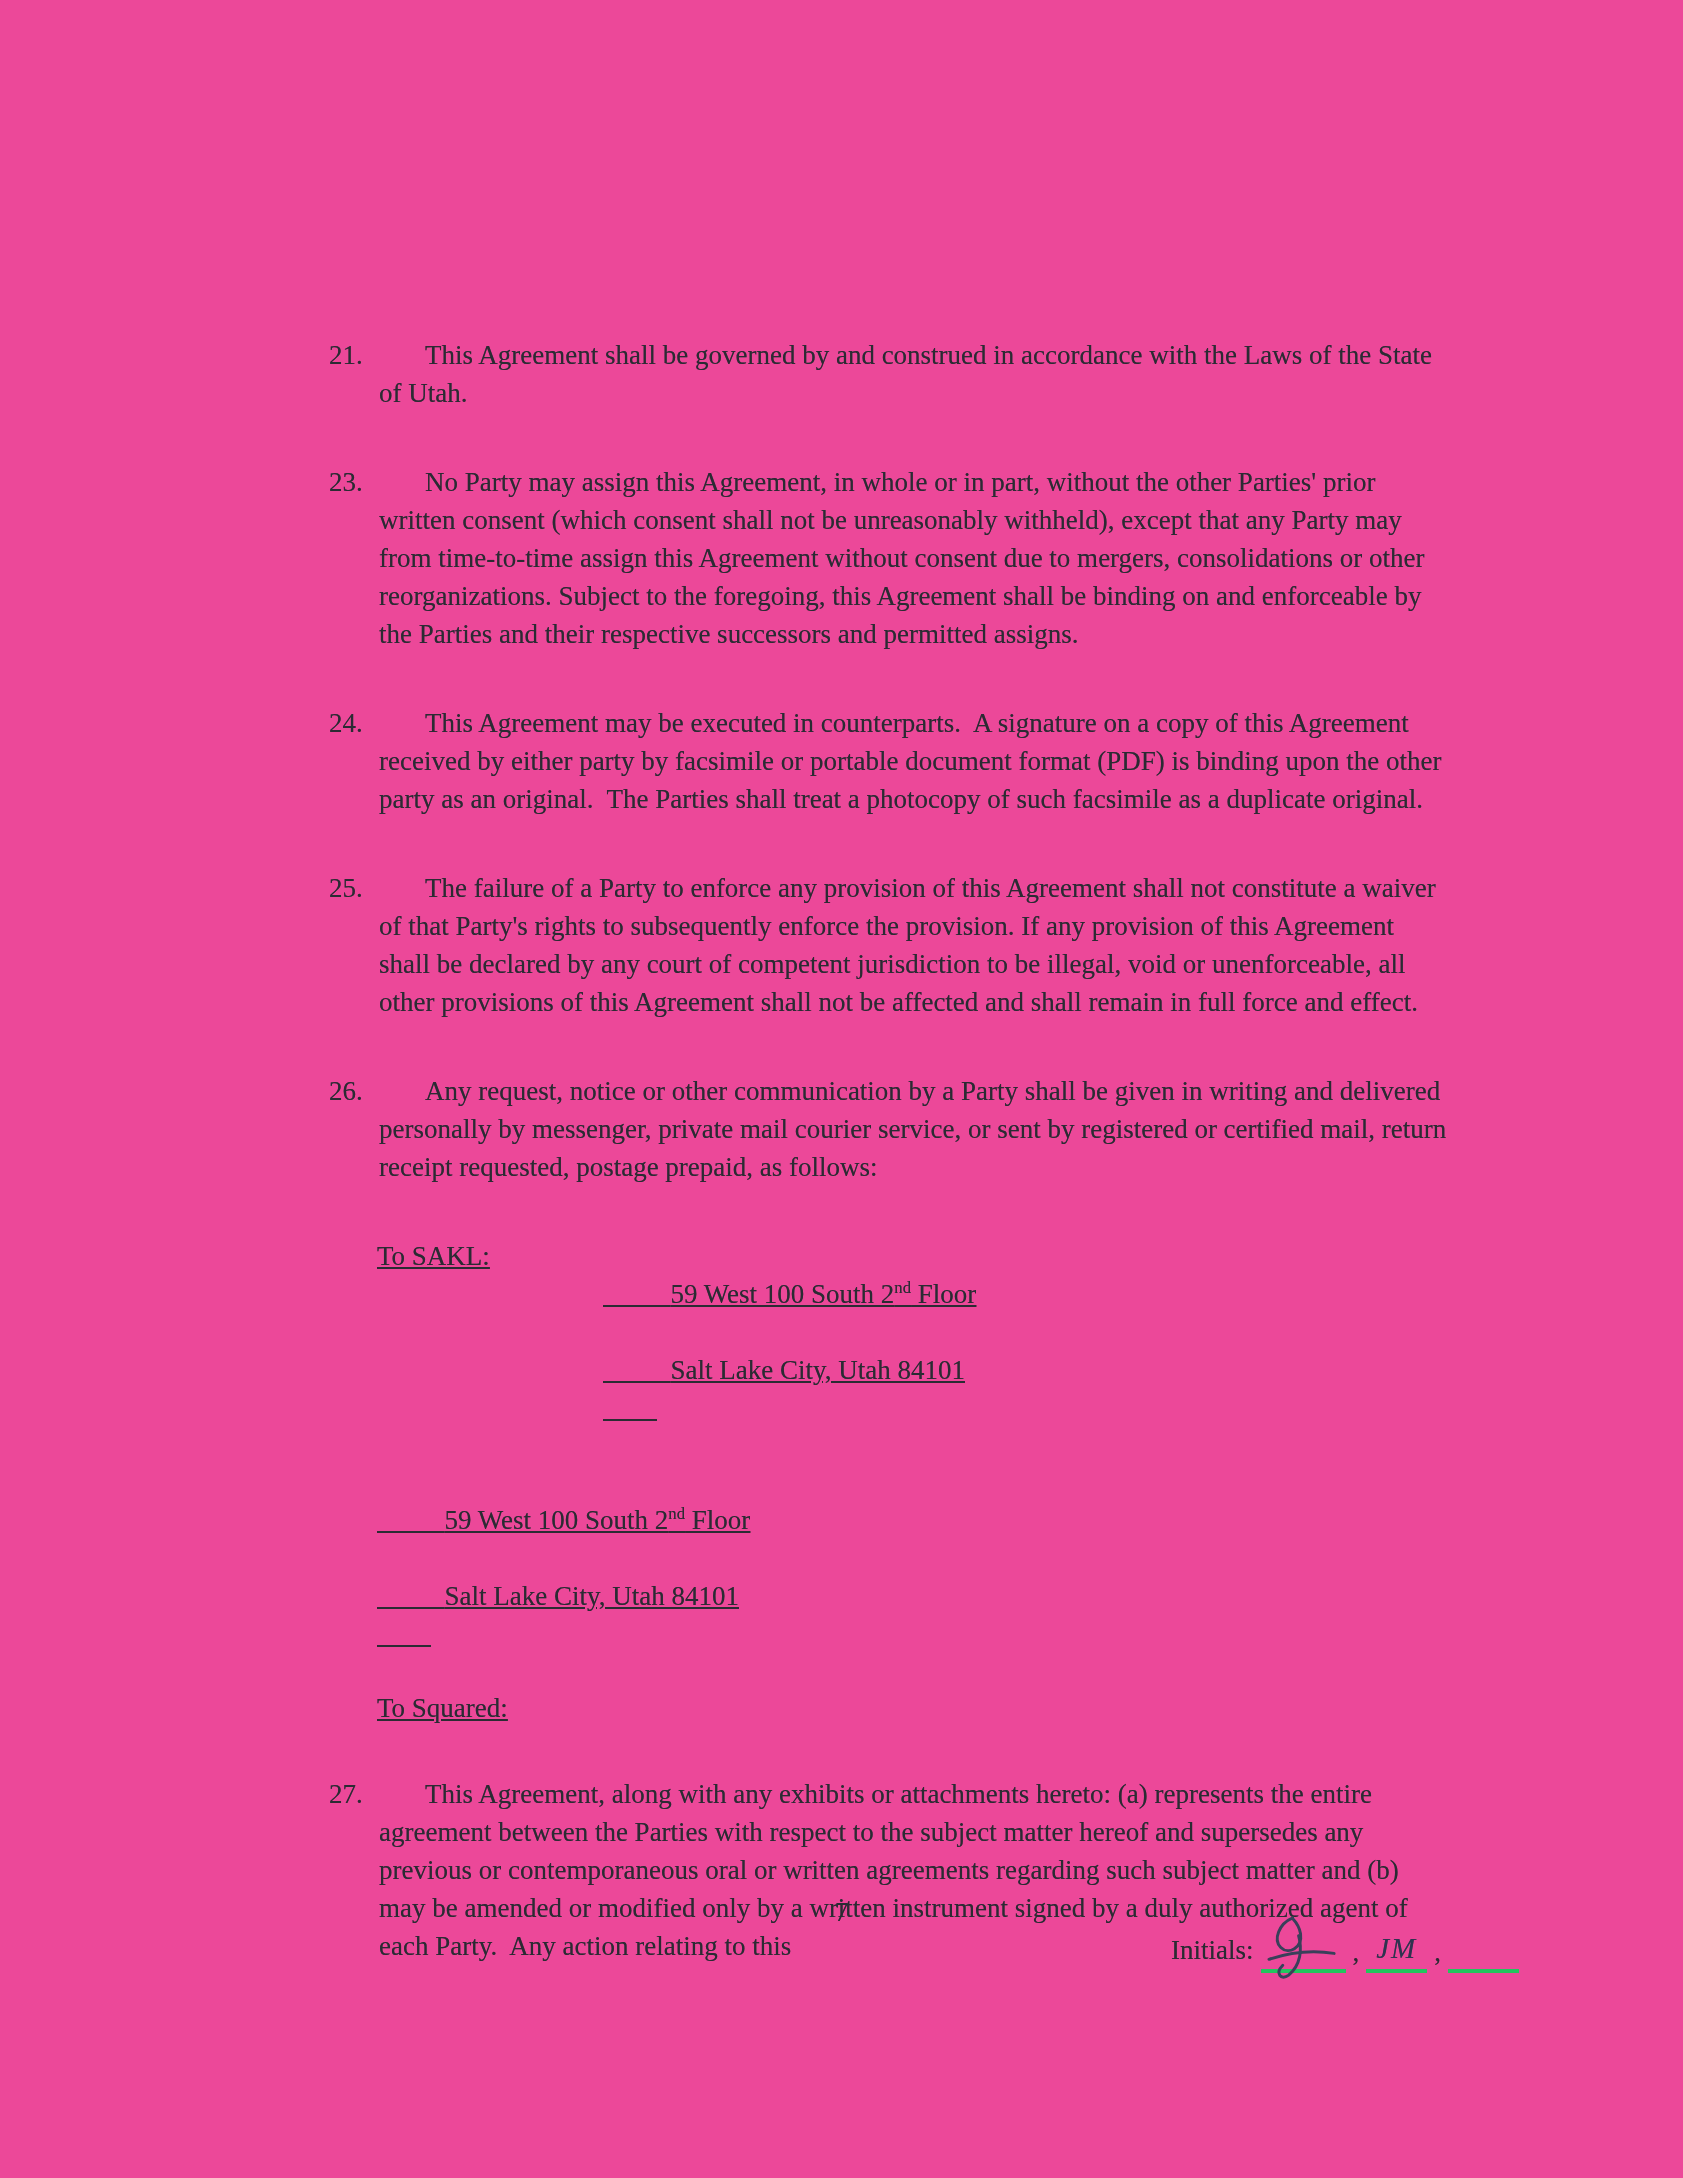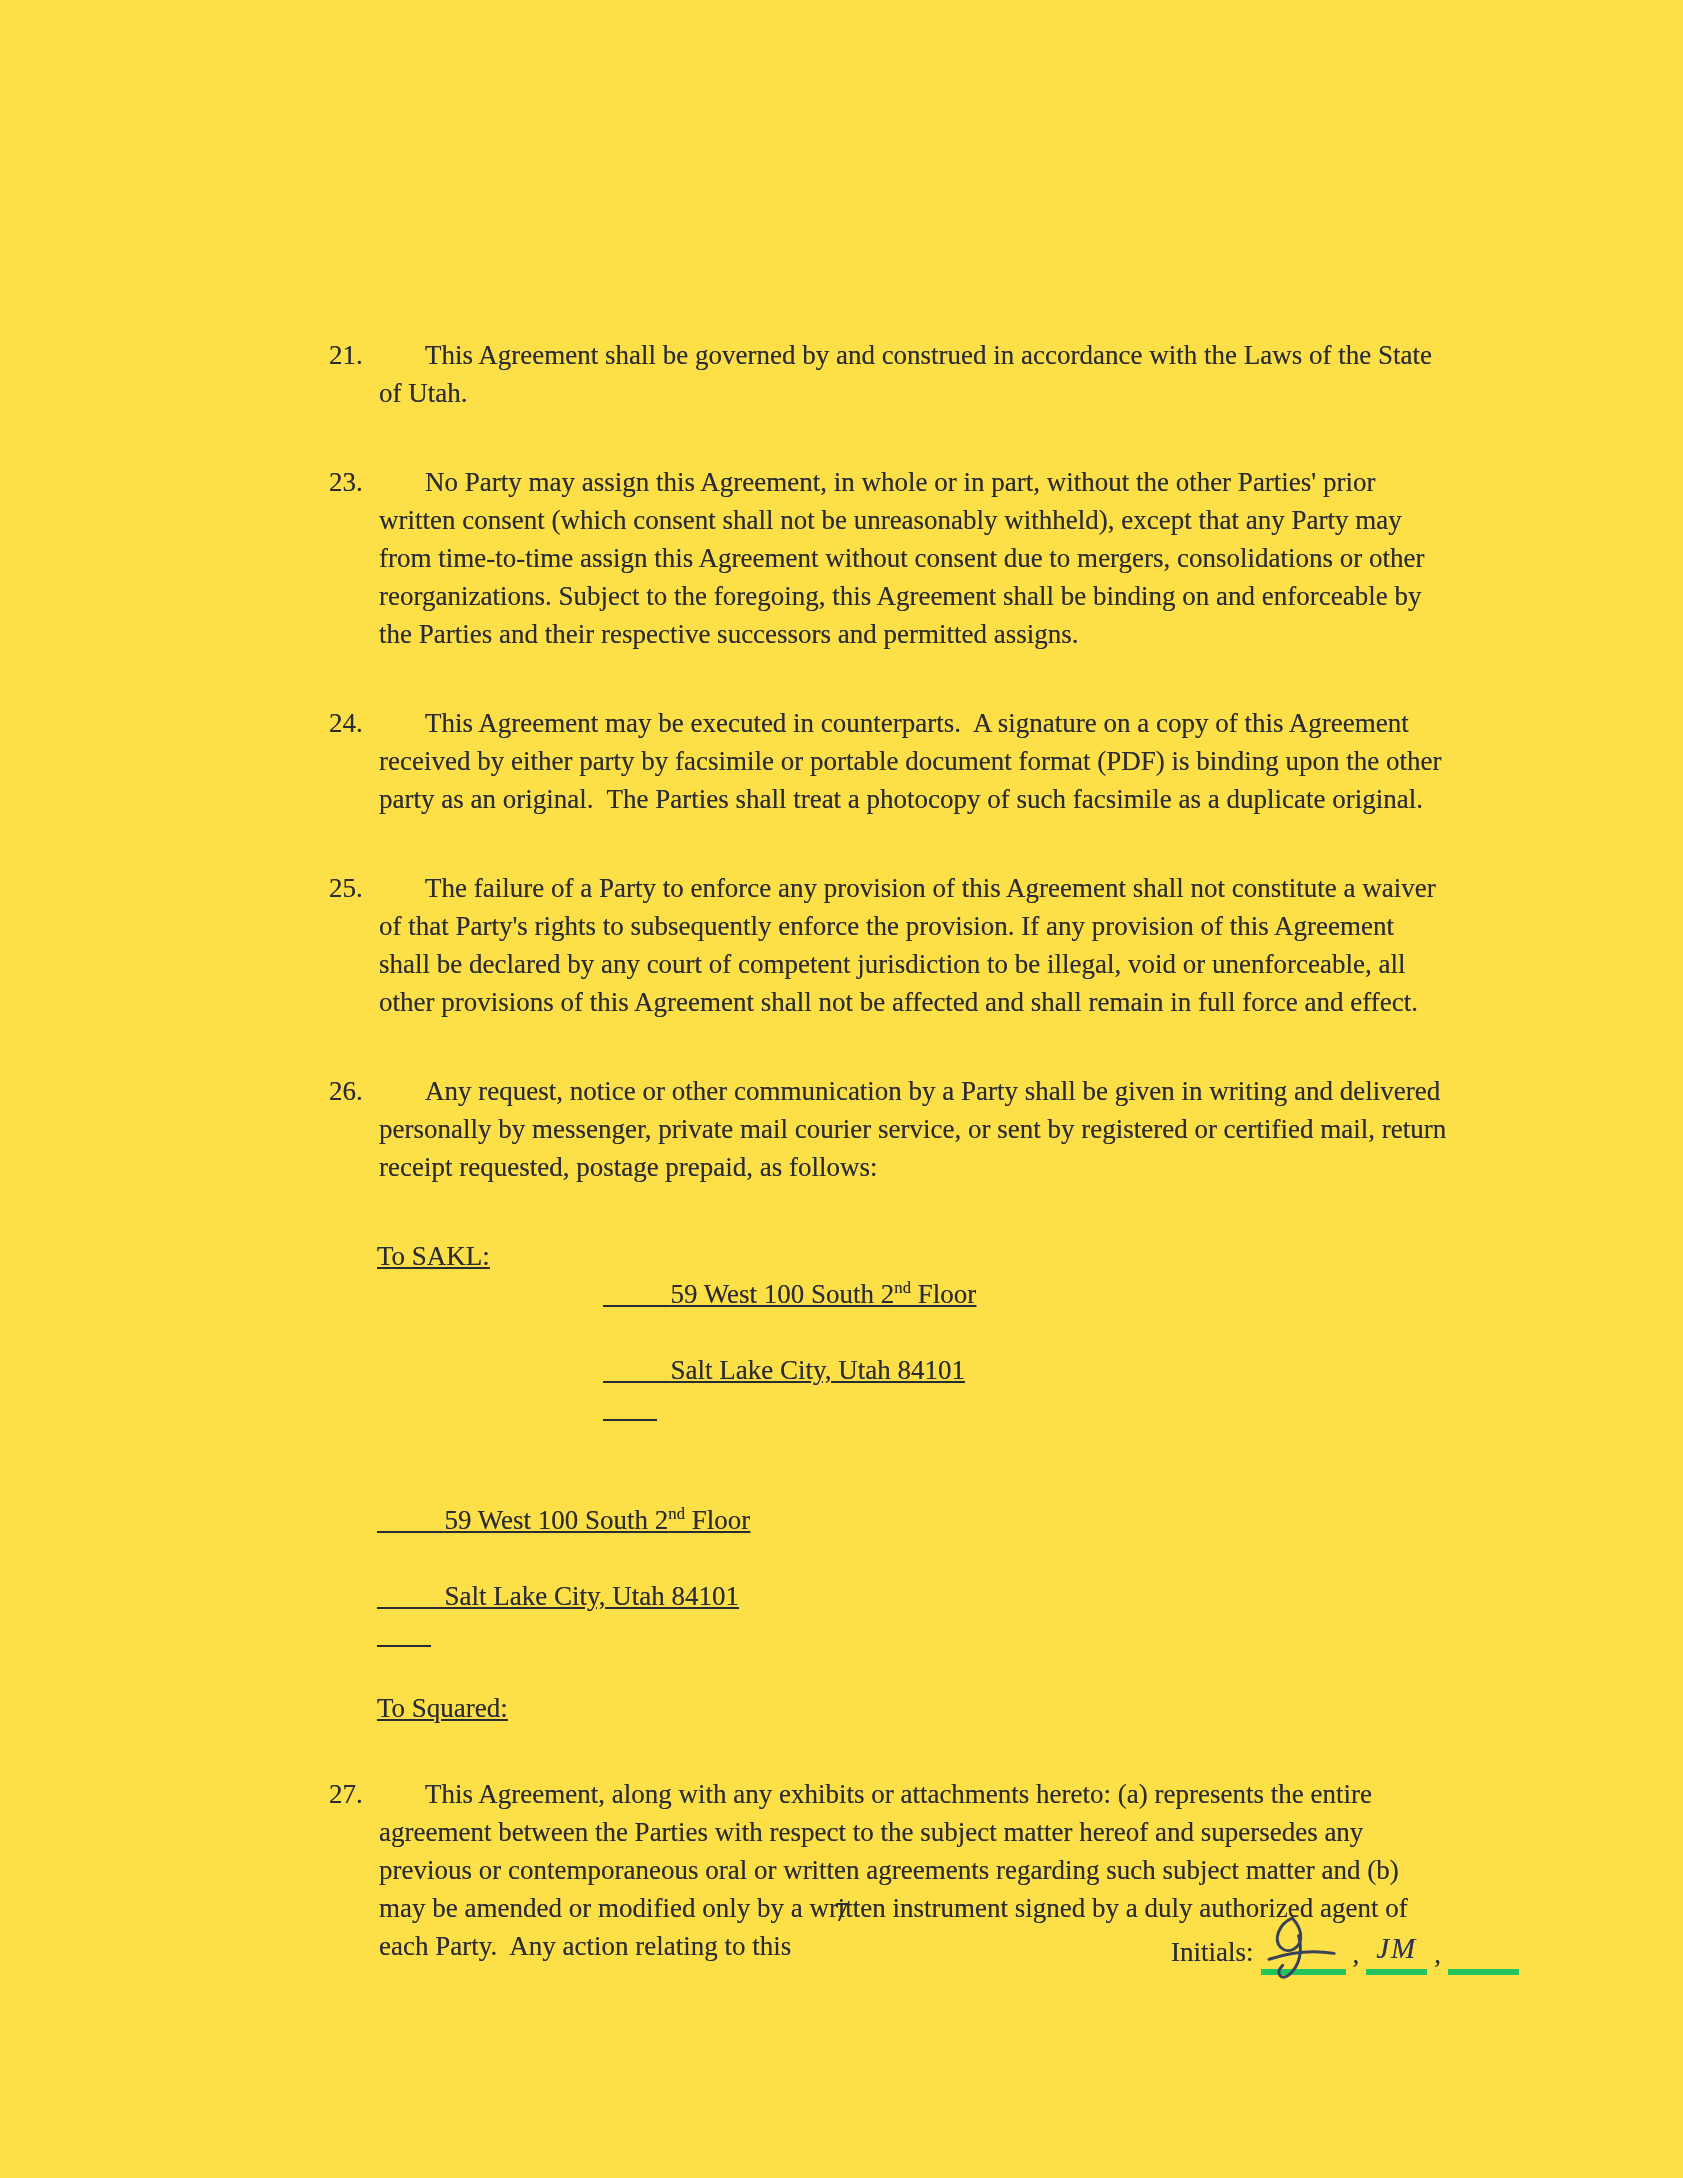--- a/index.html
+++ b/index.html
@@ -1,21 +1,21 @@
 <!DOCTYPE html>
 <html><head>
 <meta charset="utf-8">
 <style>
   * { margin: 0; padding: 0; box-sizing: border-box; }
   html, body { background: #ffffff; }
   .page {
     position: relative;
     width: 1683px;
     height: 2178px;
-    background: #fde047;
+    background: #ec4899;
     font-family: "Liberation Serif", serif;
     color: #2b2b33;
     overflow: hidden;
     text-shadow: 0 0 0.6px rgba(45,45,58,0.55);
   }
   .content {
     position: absolute;
     left: 329px;
     top: 313px;
     width: 1119px;
@@ -69,21 +69,21 @@
     font-size: 27px;
     line-height: 38px;
     display: flex;
     align-items: flex-end;
     gap: 7px;
     color: #2b2b33;
   }
   .initials-label { padding-bottom: 4px; }
   .slot {
     display: inline-block;
-    border-bottom: 6px solid #22c55e;
+    border-bottom: 4px solid #22c55e;
     position: relative;
     font-family: Liberation Serif, serif;
   }
   .sig-slot { width: 85px; height: 42px; }
   .sig-slot svg {
     position: absolute;
     left: 2px;
     bottom: -14px;
     overflow: visible;
   }

